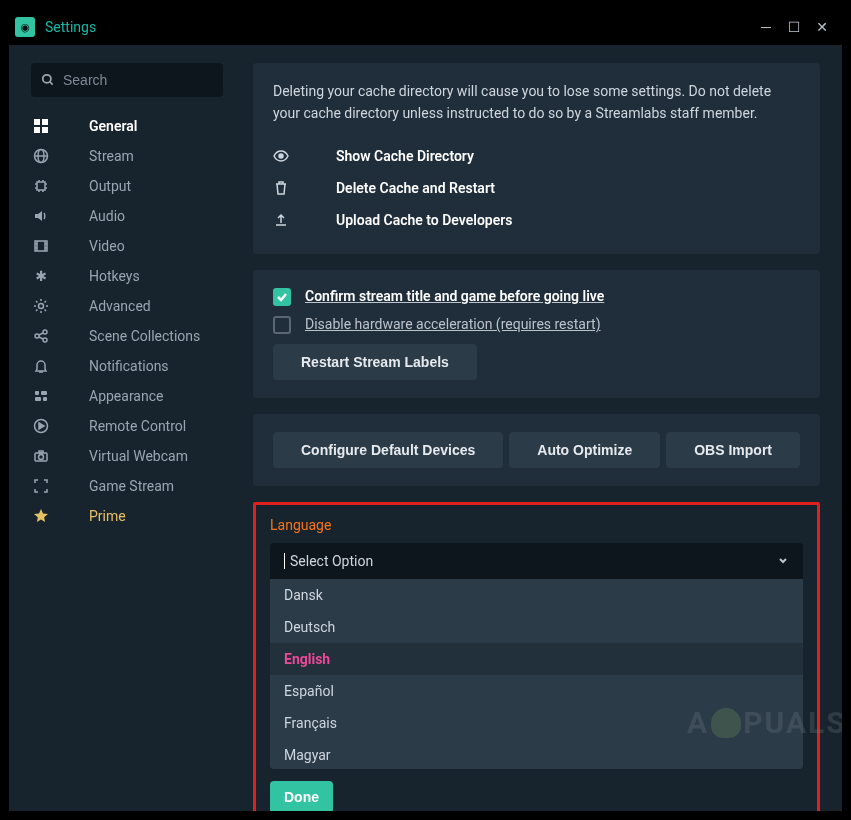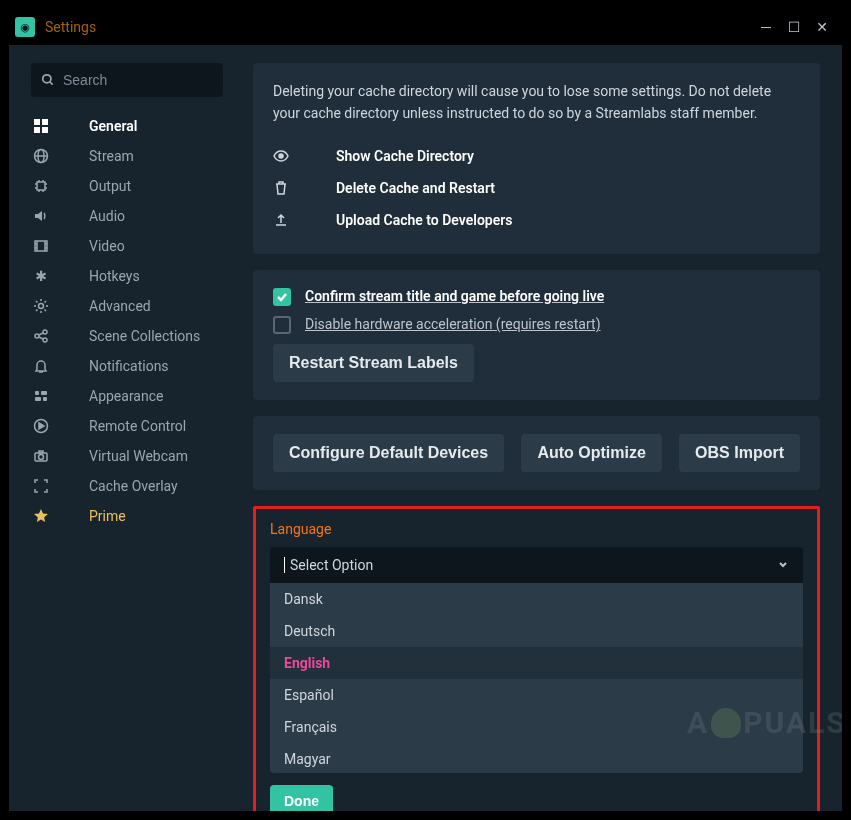--- a/index.html
+++ b/index.html
@@ -29,21 +29,21 @@
     }
     .app-icon {
       width: 20px; height: 20px;
       background: #31c3a2;
       border-radius: 3px;
       display: flex; align-items: center; justify-content: center;
       font-size: 11px;
       color: #0b1016;
     }
     .titlebar-title {
-      color: #a16207;
+      color: #14b8a6;
       margin-left: 10px;
       font-size: 14px;
     }
     .titlebar-spacer { flex: 1; }
     .titlebar-btn {
       width: 28px; height: 28px;
       display: flex; align-items: center; justify-content: center;
       color: #bcc3cc;
       font-size: 14px;
       cursor: pointer;
@@ -143,22 +143,22 @@
     .checkbox.checked { background: #31c3a2; }
     .checkbox.unchecked { border: 2px solid #5a6673; }
     .checkbox svg { display: block; }
     .check-label { color: #fff; font-weight: 600; }
     .check-label.muted { color: #bcc3cc; font-weight: 400; }
     .button {
       background: #2b3b48;
       color: #e6eaee;
       border: none;
       border-radius: 4px;
-      padding: 10px 16px;
-      font-size: 16px;
+      padding: 10px 28px;
+      font-size: 14px;
       font-weight: 600;
       cursor: pointer;
     }
     .lang-panel {
       border: 3px solid #e21f1f;
       padding: 12px 14px 12px 14px;
       border-radius: 2px;
       position: relative;
     }
     .lang-label {
@@ -381,21 +381,21 @@
             </svg>
           </span>
         <span>Virtual Webcam</span>
       </div>
       <div class="nav-item">
         <span class="nav-icon">
             <svg width="16" height="16" viewBox="0 0 16 16" fill="none" stroke="currentColor" stroke-width="1.5">
               <path d="M2 5V2h3M14 5V2h-3M2 11v3h3M14 11v3h-3"></path>
             </svg>
           </span>
-        <span>Cache Overlay</span>
+        <span>Game Stream</span>
       </div>
       <div class="nav-item prime">
         <span class="nav-icon">
             <svg width="16" height="16" viewBox="0 0 16 16" fill="currentColor">
               <path d="M8 1l2 4.5 5 .5-3.8 3.3L12 14l-4-2.5L4 14l.8-4.7L1 6l5-.5z"></path>
             </svg>
           </span>
         <span>Prime</span>
       </div>
     </div>

